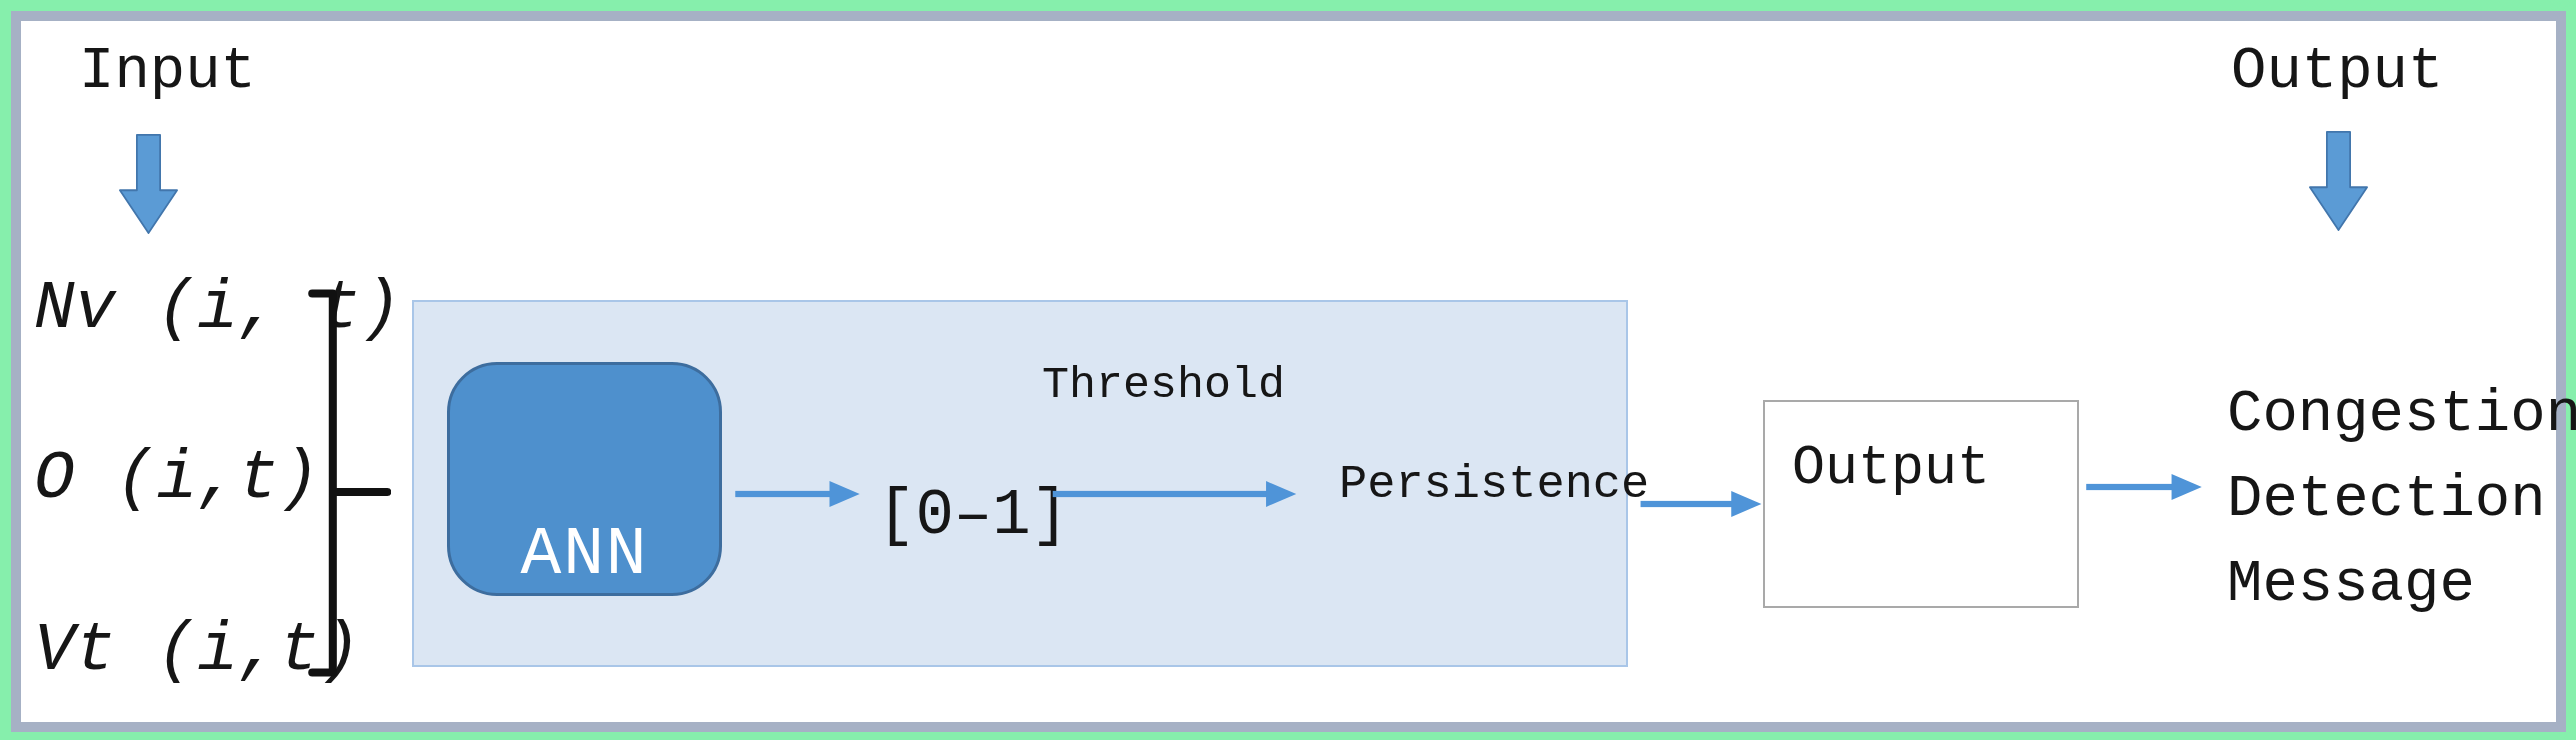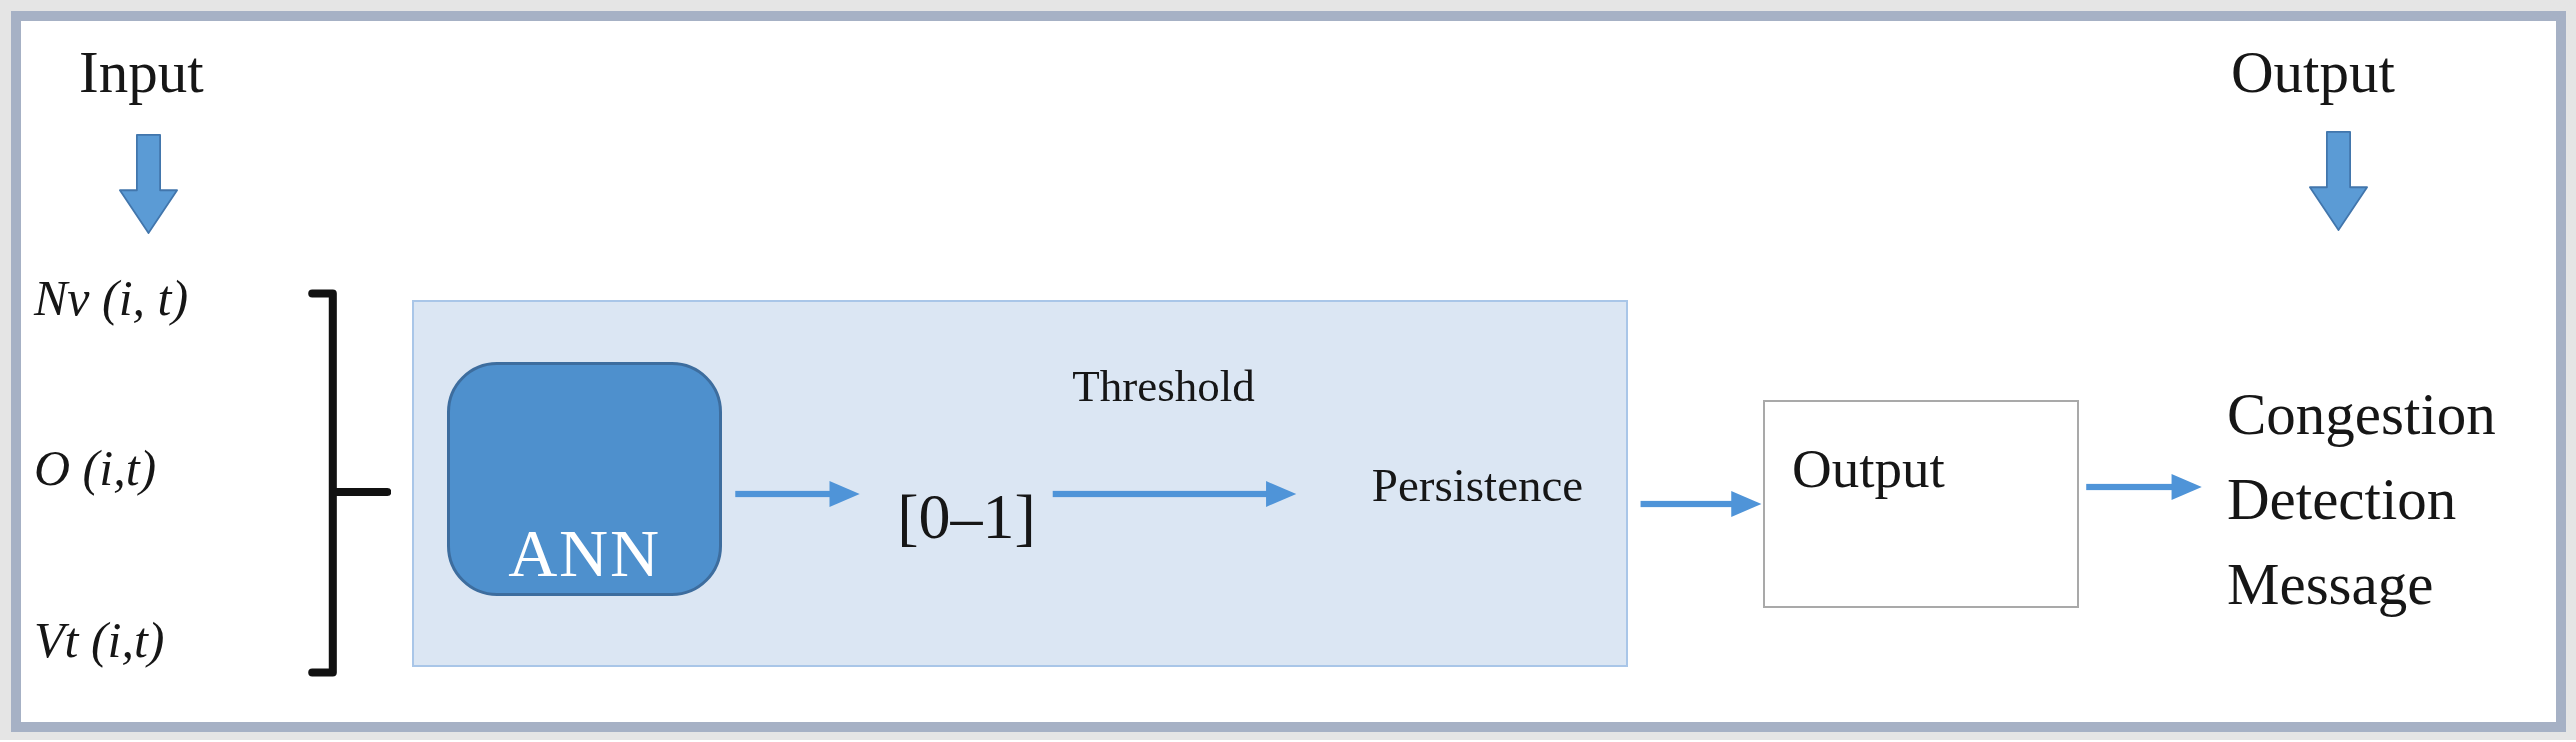--- a/index.html
+++ b/index.html
@@ -1,36 +1,36 @@
 <!DOCTYPE html>
 <html style="font-size:14.3px"><head>
 <meta charset="utf-8">
 <style>
   html,body{margin:0;padding:0;background:#ffffff;}
   .canvas{
     position:relative;
     width:2576px;height:740px;
-    background:#e5e5e5;
-    font-family:Liberation Serif, serif;
+    background:#86efac;
+    font-family:Liberation Mono, monospace;
     color:#161616;
     overflow:hidden;
   }
   .frame{
     position:absolute;left:10.7px;top:10.7px;
     width:2555px;height:721px;
     border:10.7px solid #a6b1c5;
     background:#ffffff;
     box-sizing:border-box;
   }
   .abs{position:absolute;}
   .io-label{
     font-size:59px;line-height:1.1;white-space:nowrap;
   }
   .signal{
-    font-size:50px;line-height:1.15;font-style:italic;white-space:nowrap;
+    font-size:68px;line-height:1.15;font-style:italic;white-space:nowrap;
   }
   .panel{
     position:absolute;left:412px;top:300px;
     width:1216px;height:367px;
     background:#dbe6f3;
     border:2.7px solid #a9c6e8;
     box-sizing:border-box;
   }
   .ann-box{
     position:absolute;left:447px;top:362px;

